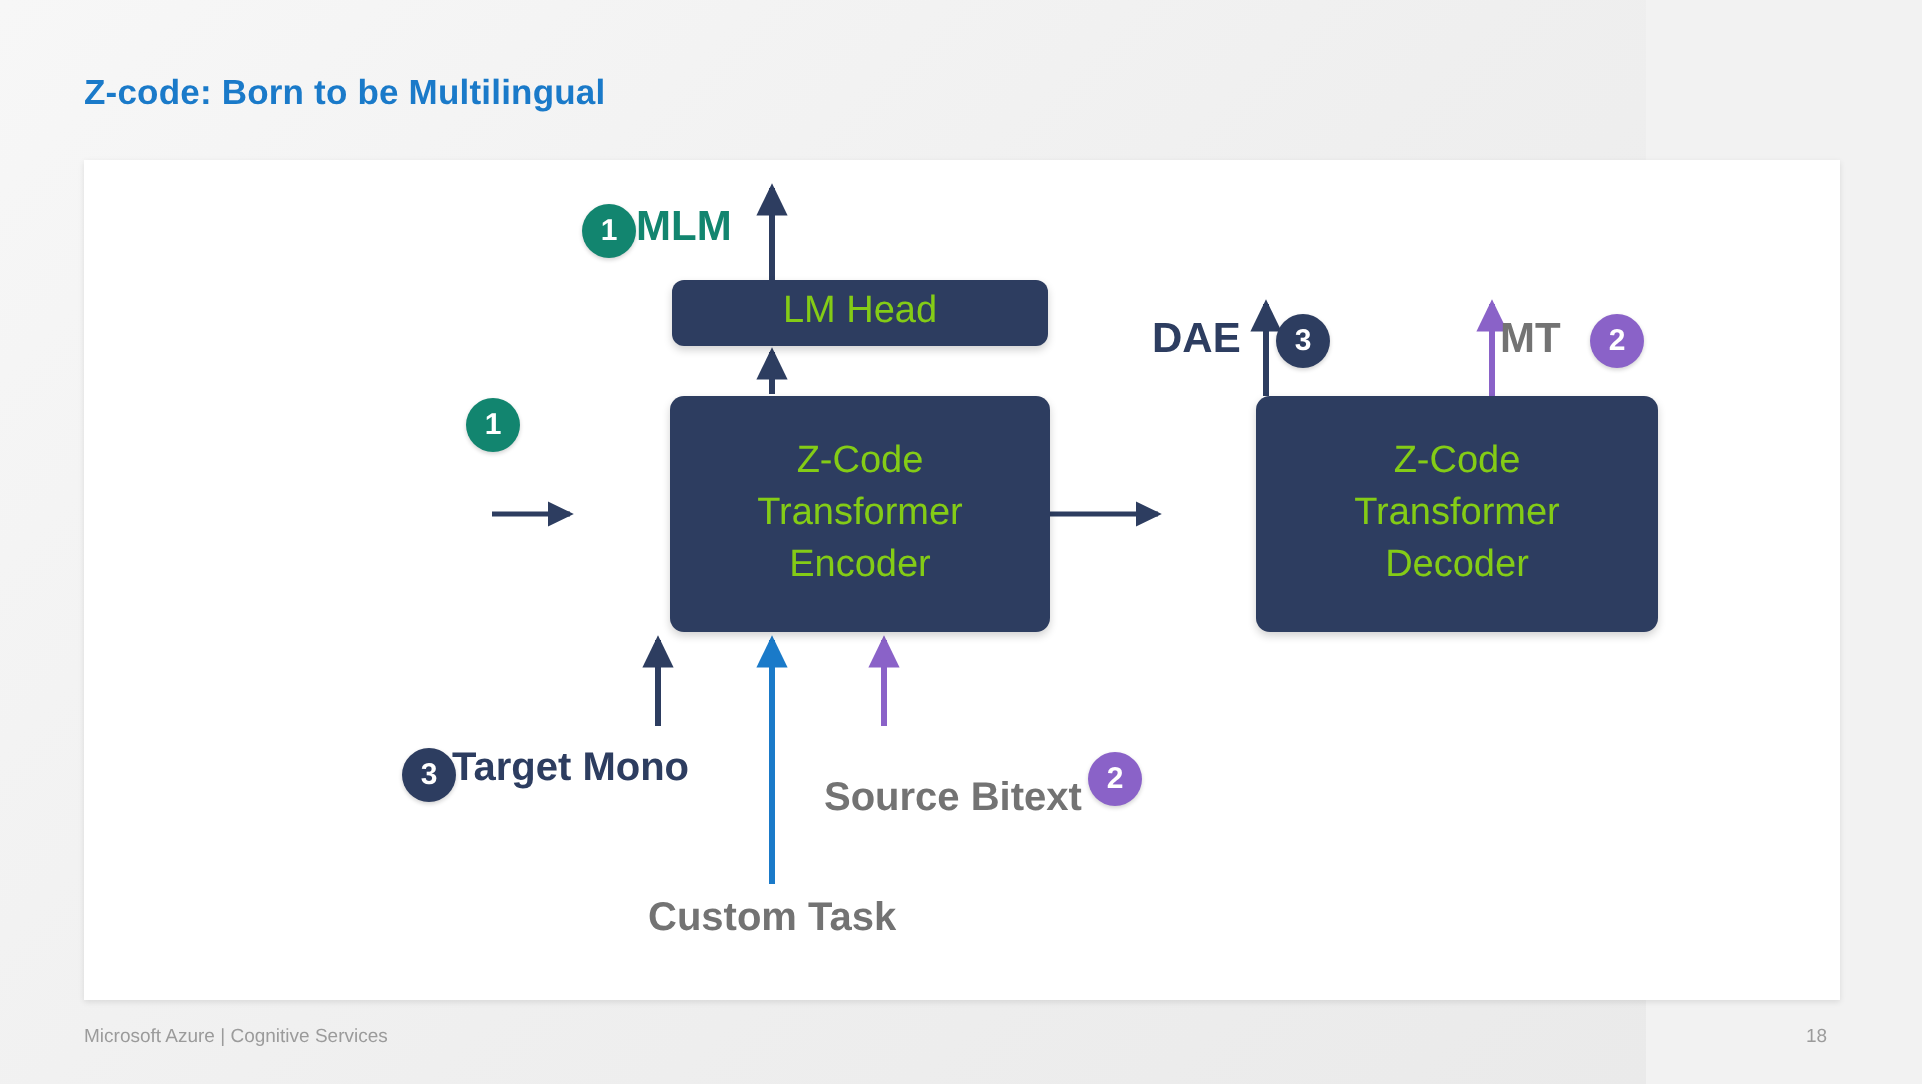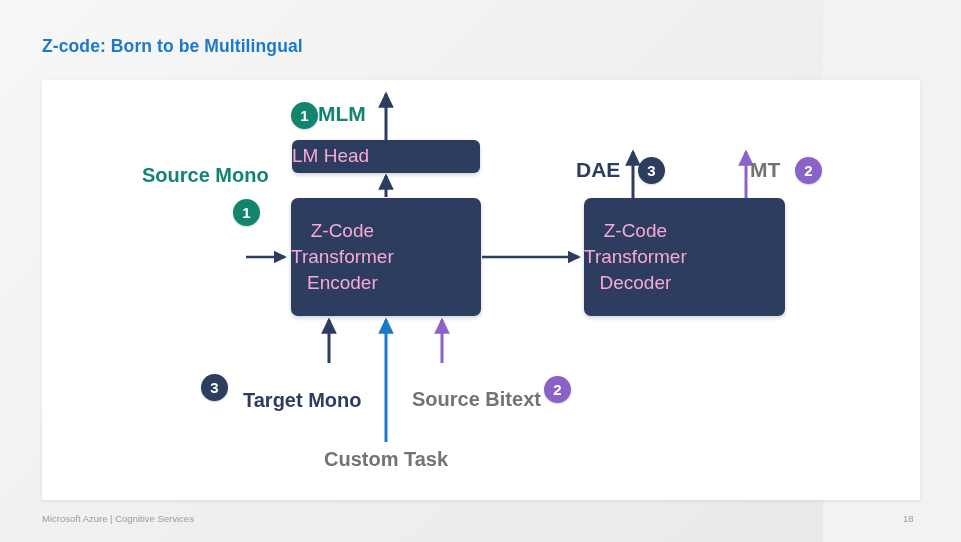--- a/index.html
+++ b/index.html
@@ -42,26 +42,27 @@
     position: absolute;
     left: 0;
     top: 0;
     width: 878px;
     height: 420px;
   }
   
   .nodebox {
     position: absolute;
     background: #2d3d60;
-    color: #f9a8d4;
+    color: #84cc16;
     display: flex;
     align-items: center;
-    justify-content: flex-start;
+    justify-content: center;
     text-align: center;
     box-shadow: 0 2px 4px rgba(0,0,0,0.18);
+    margin-left: 44px;
   }
   #lm-head-box {
     left: 250px;
     top: 60px;
     width: 188px;
     height: 33px;
     border-radius: 6px;
     font-size: 19px;
     line-height: 1.1;
   }
@@ -109,21 +110,21 @@
   }
   .t-teal   { color: #12856f; }
   .t-navy   { color: #2d3d60; }
   .t-purple { color: #737373; }
   .t-blue   { color: #737373; }
 
   #lbl-mlm          { left: 276px; top: 22px;  font-size: 21px; }
   #lbl-source-mono  { left: 100px; top: 84px;  font-size: 20px; }
   #lbl-dae          { left: 534px; top: 78px;  font-size: 21px; }
   #lbl-mt           { left: 708px; top: 78px;  font-size: 21px; }
-  #lbl-target-mono  { left: 201px; top: 293px; font-size: 20px; margin-top: 16px; }
+  #lbl-target-mono  { left: 184px; top: 293px; font-size: 20px; }
   #lbl-source-bitext{ left: 370px; top: 295px; font-size: 20px; margin-top: 13px; }
   #lbl-custom-task  { left: 282px; top: 368px; font-size: 20px; }
 
   #badge-mlm           { left: 249px; top: 22px; }
   #badge-source-mono   { left: 191px; top: 119px; }
   #badge-dae           { left: 596px; top: 77px; }
   #badge-mt            { left: 753px; top: 77px; }
   #badge-target-mono   { left: 159px; top: 294px; }
   #badge-source-bitext { left: 502px; top: 296px; }
 
@@ -197,21 +198,20 @@
 
       <div class="nodebox" id="decoder-box">
         <span class="boxlabel">Z-Code
 Transformer
 Decoder</span>
       </div>
 
       <div class="badge badge-teal" id="badge-mlm">1</div>
       <div class="dlabel t-teal" id="lbl-mlm">MLM</div>
 
-      <div class="dlabel t-teal" id="lbl-source-mono">Source Mono</div>
       <div class="badge badge-teal" id="badge-source-mono">1</div>
 
       <div class="dlabel t-navy" id="lbl-dae">DAE</div>
       <div class="badge badge-navy" id="badge-dae">3</div>
 
       <div class="dlabel t-purple" id="lbl-mt">MT</div>
       <div class="badge badge-purple" id="badge-mt">2</div>
 
       <div class="badge badge-navy" id="badge-target-mono">3</div>
       <div class="dlabel t-navy" id="lbl-target-mono">Target Mono</div>

